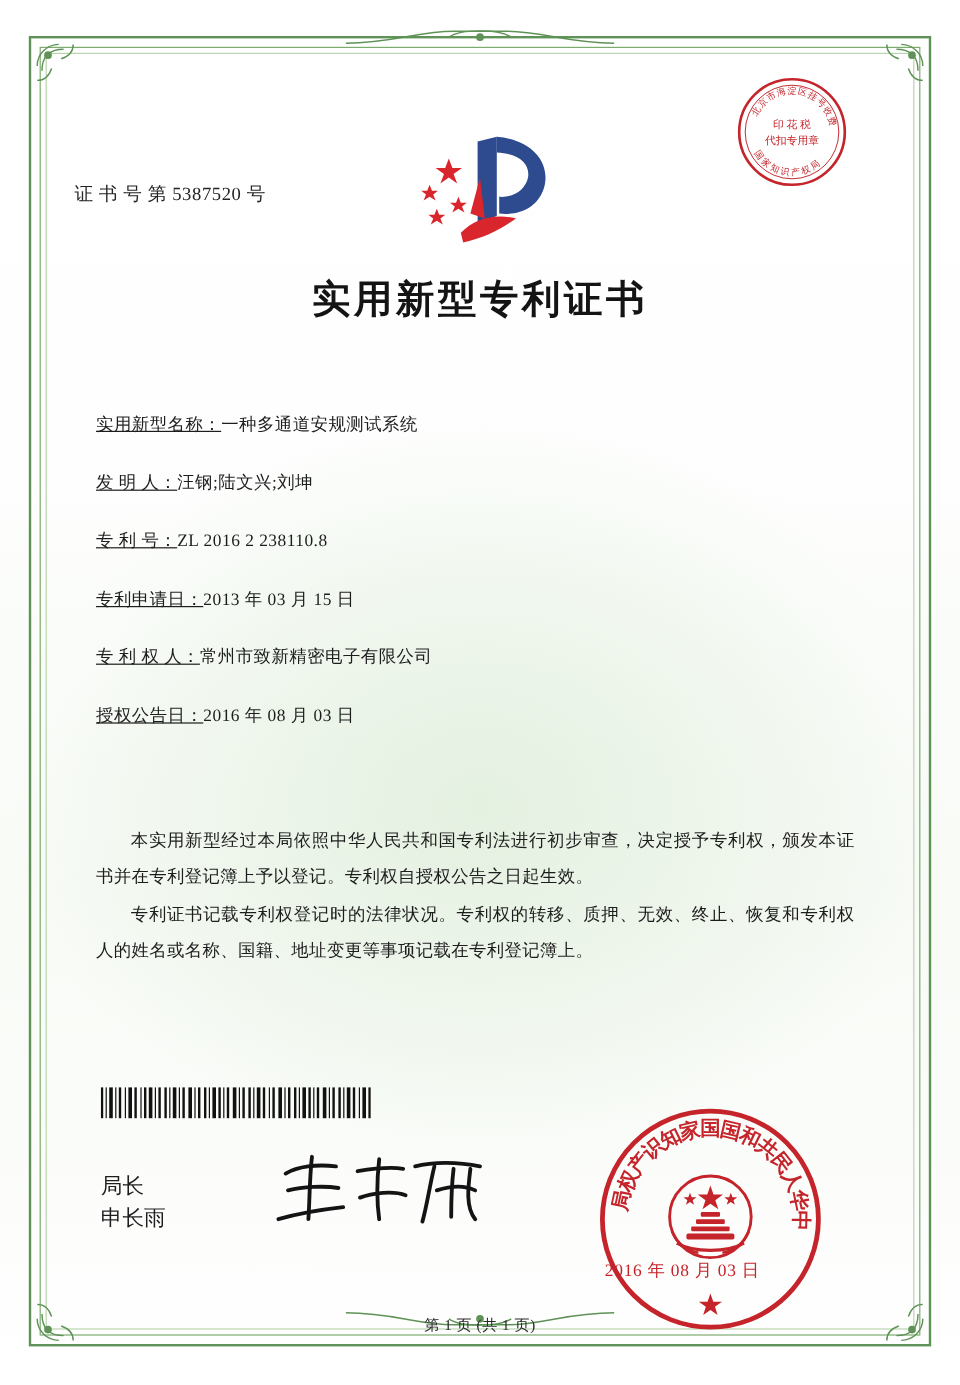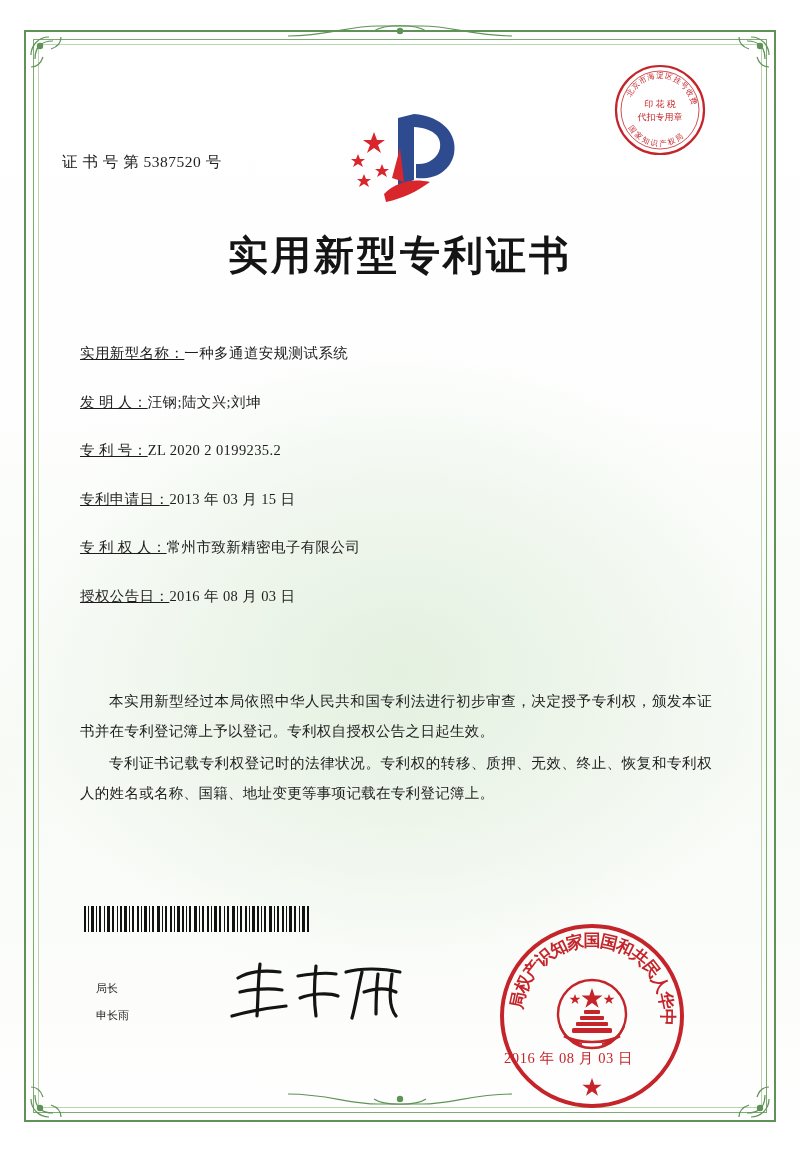--- a/index.html
+++ b/index.html
@@ -98,21 +98,21 @@
   }
   .seal-top svg { display:block; }
 
   
   .title {
     position: absolute;
     left: 0; top: 228px;
     width: 800px;
     text-align: center;
     font-family: "Liberation Serif", "DejaVu Serif", serif;
-    font-size: 40px;
+    font-size: 32px;
     font-weight: bold;
     letter-spacing: 3px;
     color: #141414;
   }
 
   
   .fields {
     position: absolute;
     left: 80px; top: 344px;
     width: 640px;
@@ -148,24 +148,23 @@
     position: absolute;
     left: 84px; top: 906px;
     width: 225px; height: 26px;
   }
   .barcode svg { display:block; }
 
   
   .sign-block {
     position: absolute;
     left: 84px; top: 975px;
-    font-size: 11px;
+    font-size: 18px;
     line-height: 27px;
     color: #1d1d1d;
-    margin-left: 12px;
   }
   .signature {
     position: absolute;
     left: 224px; top: 958px;
     width: 200px; height: 66px;
     color: #111;
   }
   .signature svg { display:block; }
 
   
@@ -308,21 +307,21 @@
   <div class="title">实用新型专利证书</div>
 
   <div class="fields">
     <div class="field">
       <span class="lbl">实用新型名称：</span><span class="val">一种多通道安规测试系统</span>
     </div>
     <div class="field">
       <span class="lbl">发 明 人：</span><span class="val">汪钢;陆文兴;刘坤</span>
     </div>
     <div class="field">
-      <span class="lbl">专 利 号：</span><span class="val">ZL 2020 2 0199235.2</span>
+      <span class="lbl">专 利 号：</span><span class="val">ZL 2016 2 238110.8</span>
     </div>
     <div class="field">
       <span class="lbl">专利申请日：</span><span class="val">2013 年 03 月 15 日</span>
     </div>
     <div class="field">
       <span class="lbl">专 利 权 人：</span><span class="val">常州市致新精密电子有限公司</span>
     </div>
     <div class="field">
       <span class="lbl">授权公告日：</span><span class="val">2016 年 08 月 03 日</span>
     </div>
@@ -449,14 +448,15 @@
         <path d="M70 118 C84 126, 112 126, 126 118" stroke="#c4242a" stroke-width="2.6" fill="none"></path>
         <path d="M66 108 C70 118, 78 124, 88 126" stroke="#c4242a" stroke-width="2.2" fill="none"></path>
         <path d="M130 108 C126 118, 118 124, 108 126" stroke="#c4242a" stroke-width="2.2" fill="none"></path>
       </g>
       <polygon points="98,160 100.4,166.8 107.6,166.8 101.8,171 104,177.8 98,173.6 92,177.8 94.2,171 88.4,166.8 95.6,166.8" fill="#c4242a"></polygon>
     </svg>
   </div>
 
   <div class="seal-date">2016 年 08 月 03 日</div>
 
+  <div class="footer">第 1 页 (共 1 页)</div>
 
 </div>
 
 </body></html>

